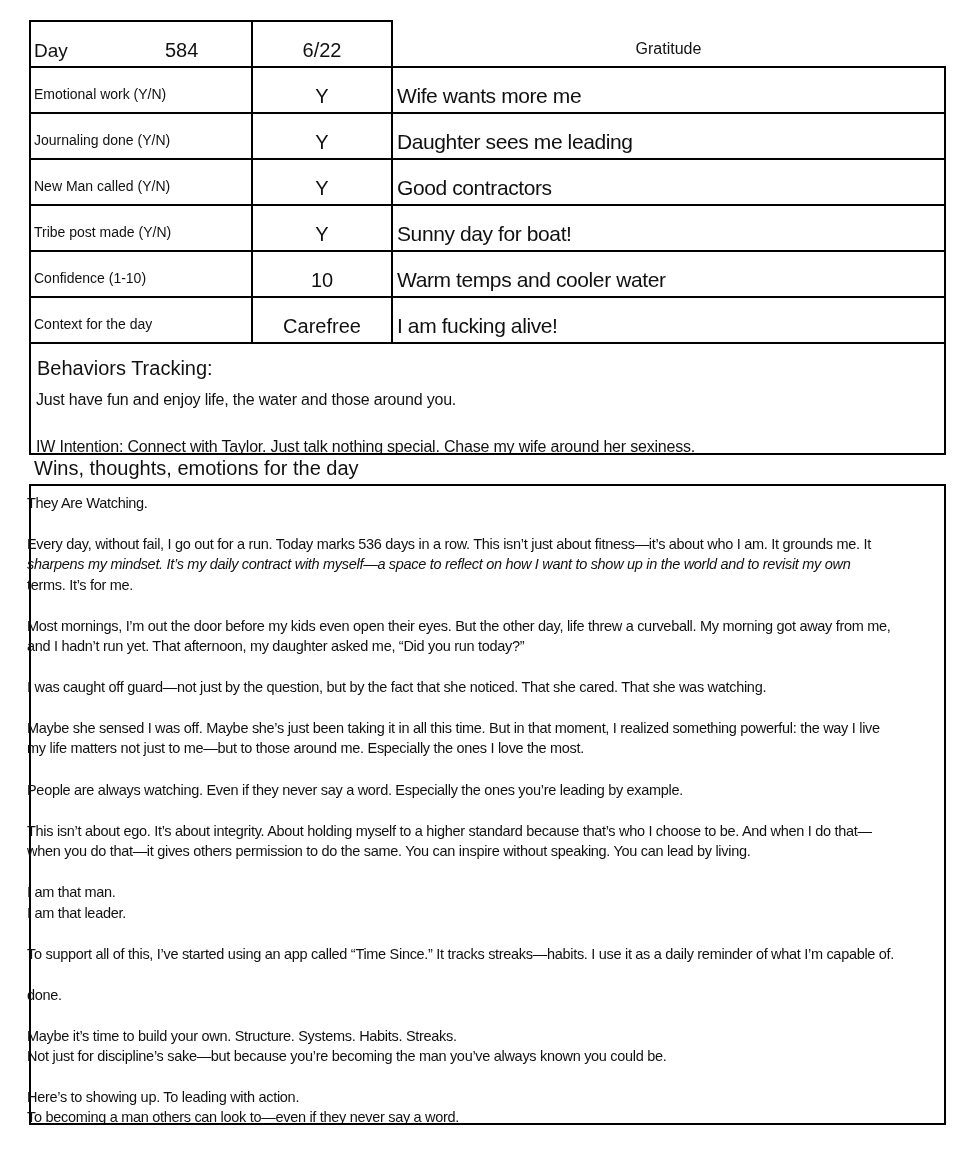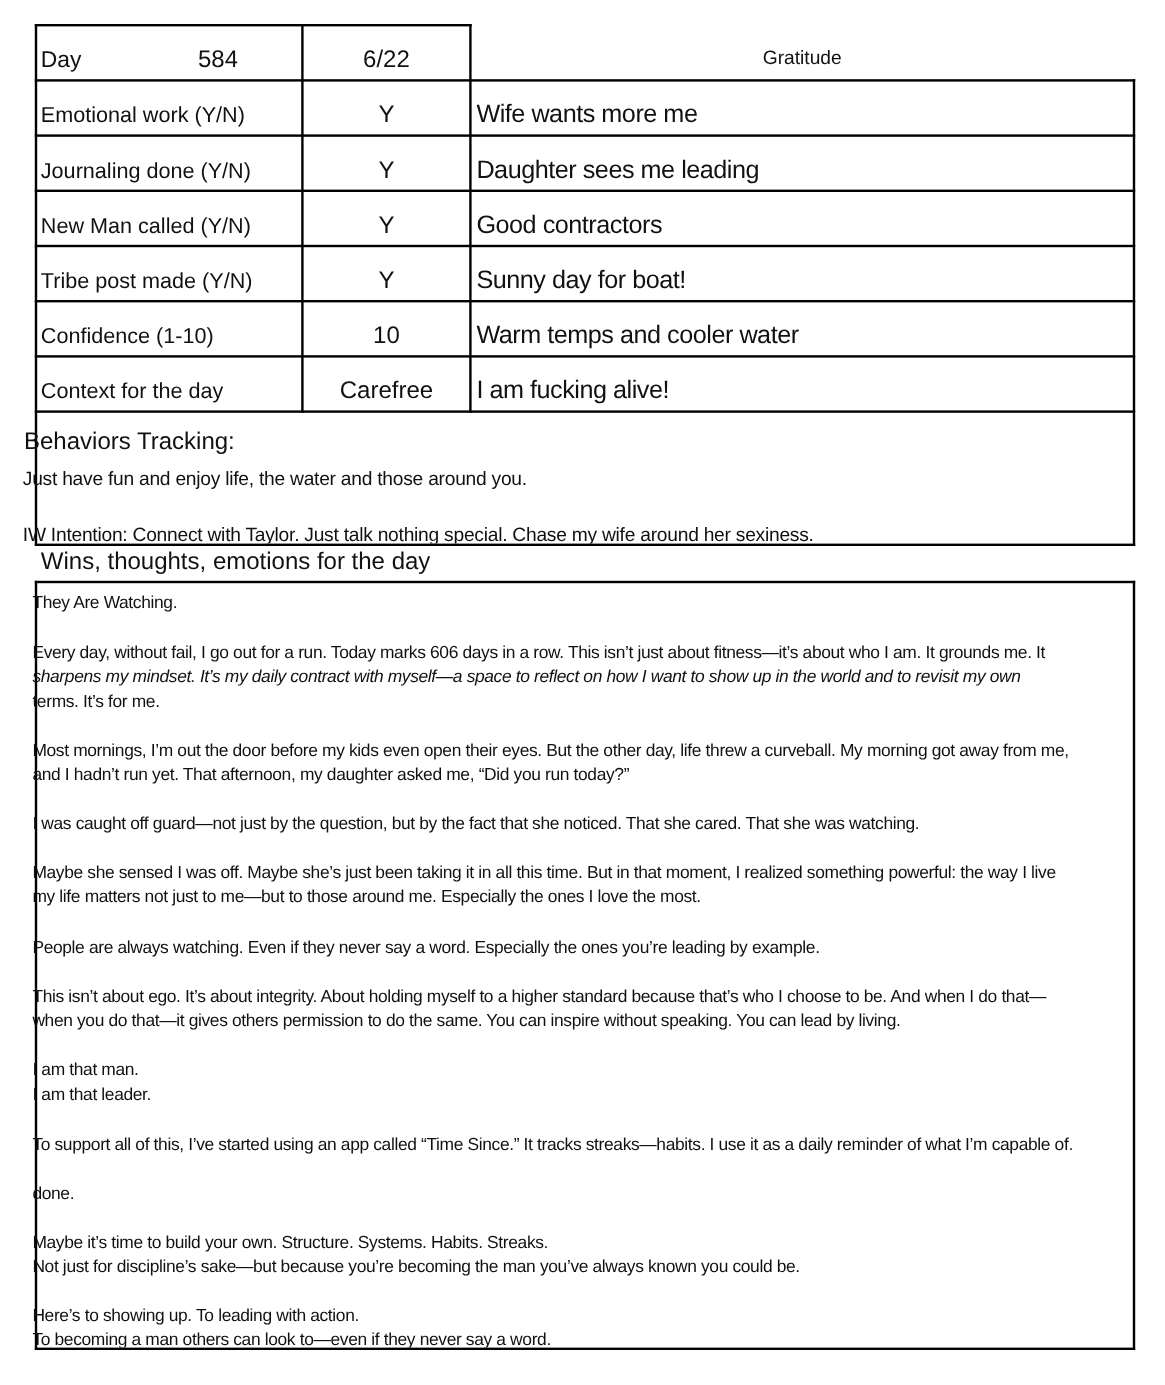--- a/index.html
+++ b/index.html
@@ -4,25 +4,25 @@
 <style>
   html, body { margin:0; padding:0; background:#ffffff; }
   body { width:971px; height:1154px; position:relative; overflow:hidden; color:#111; }
   .calibri { font-family: "Liberation Sans", sans-serif; }
   .narrow { font-family: "Liberation Sans", sans-serif; }
 
   .hline { position:absolute; background:#000; height:2px; }
   .vline { position:absolute; background:#000; width:2px; }
 
   .cell { position:absolute; box-sizing:border-box; white-space:nowrap; overflow:hidden; }
-  .lbl { font-size:18px; left:34px; }
+  .lbl { font-size:14px; left:34px; }
   .val { font-size:20px; text-align:center; }
   .grat { font-size:21px; left:397px; letter-spacing:-0.4px; transform-origin:left; }
 
-  #behaviors { position:absolute; left:16px; top:345px; width:913px; height:108px; overflow:hidden; }
+  #behaviors { position:absolute; left:33px; top:345px; width:913px; height:108px; overflow:hidden; }
   #behaviors .title { position:absolute; left:4px; top:12px; font-size:20px; }
   #behaviors .line { position:absolute; left:3px; font-size:16px; white-space:nowrap; letter-spacing:-0.2px; }
 
   #wins-title { position:absolute; left:34px; top:457px; font-size:20px; white-space:nowrap; }
 
   #wins-box { position:absolute; left:24px; top:486px; width:913px; height:637px; overflow:hidden; }
   #wins-box .p { position:absolute; left:3px; font-size:14.5px; line-height:20.5px; white-space:nowrap; letter-spacing:-0.3px; }
 </style>
 </head>
 <body>
@@ -91,21 +91,21 @@
 
 <div id="wins-title" class="calibri">Wins, thoughts, emotions for the day</div>
 
 <div class="hline" style="left:29px; top:484px; width:917px;"></div>
 <div class="hline" style="left:29px; top:1123px; width:917px;"></div>
 <div class="vline" style="left:29px; top:484px; height:641px;"></div>
 <div class="vline" style="left:944px; top:484px; height:641px;"></div>
 
 <div id="wins-box" class="narrow">
   <div class="p" style="top:7px;">They Are Watching.</div>
-  <div class="p" style="top:48px;">Every day, without fail, I go out for a run. Today marks 606 days in a row. This isn’t just about fitness—it’s about who I am. It grounds me. It</div>
+  <div class="p" style="top:48px;">Every day, without fail, I go out for a run. Today marks 536 days in a row. This isn’t just about fitness—it’s about who I am. It grounds me. It</div>
   <div class="p" style="top:68px;font-style:italic;">sharpens my mindset. It’s my daily contract with myself—a space to reflect on how I want to show up in the world and to revisit my own</div>
   <div class="p" style="top:89px;">terms. It’s for me.</div>
   <div class="p" style="top:130px;">Most mornings, I’m out the door before my kids even open their eyes. But the other day, life threw a curveball. My morning got away from me,</div>
   <div class="p" style="top:150px;">and I hadn’t run yet. That afternoon, my daughter asked me, “Did you run today?”</div>
   <div class="p" style="top:191px;">I was caught off guard—not just by the question, but by the fact that she noticed. That she cared. That she was watching.</div>
   <div class="p" style="top:232px;">Maybe she sensed I was off. Maybe she’s just been taking it in all this time. But in that moment, I realized something powerful: the way I live</div>
   <div class="p" style="top:252px;">my life matters not just to me—but to those around me. Especially the ones I love the most.</div>
   <div class="p" style="top:294px;">People are always watching. Even if they never say a word. Especially the ones you’re leading by example.</div>
   <div class="p" style="top:335px;">This isn’t about ego. It’s about integrity. About holding myself to a higher standard because that’s who I choose to be. And when I do that—</div>
   <div class="p" style="top:355px;">when you do that—it gives others permission to do the same. You can inspire without speaking. You can lead by living.</div>

